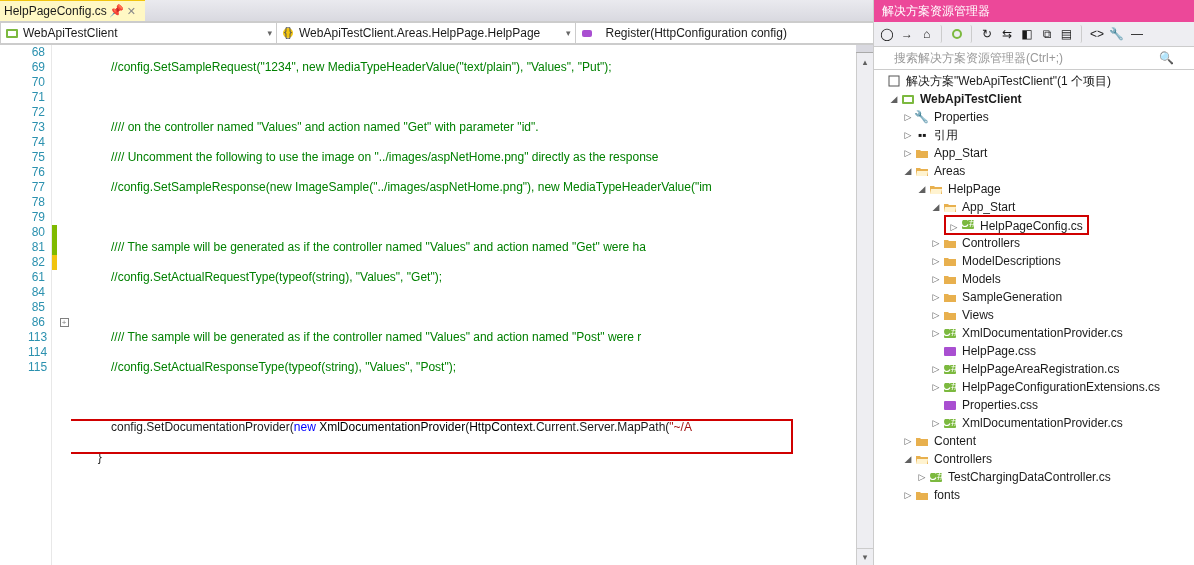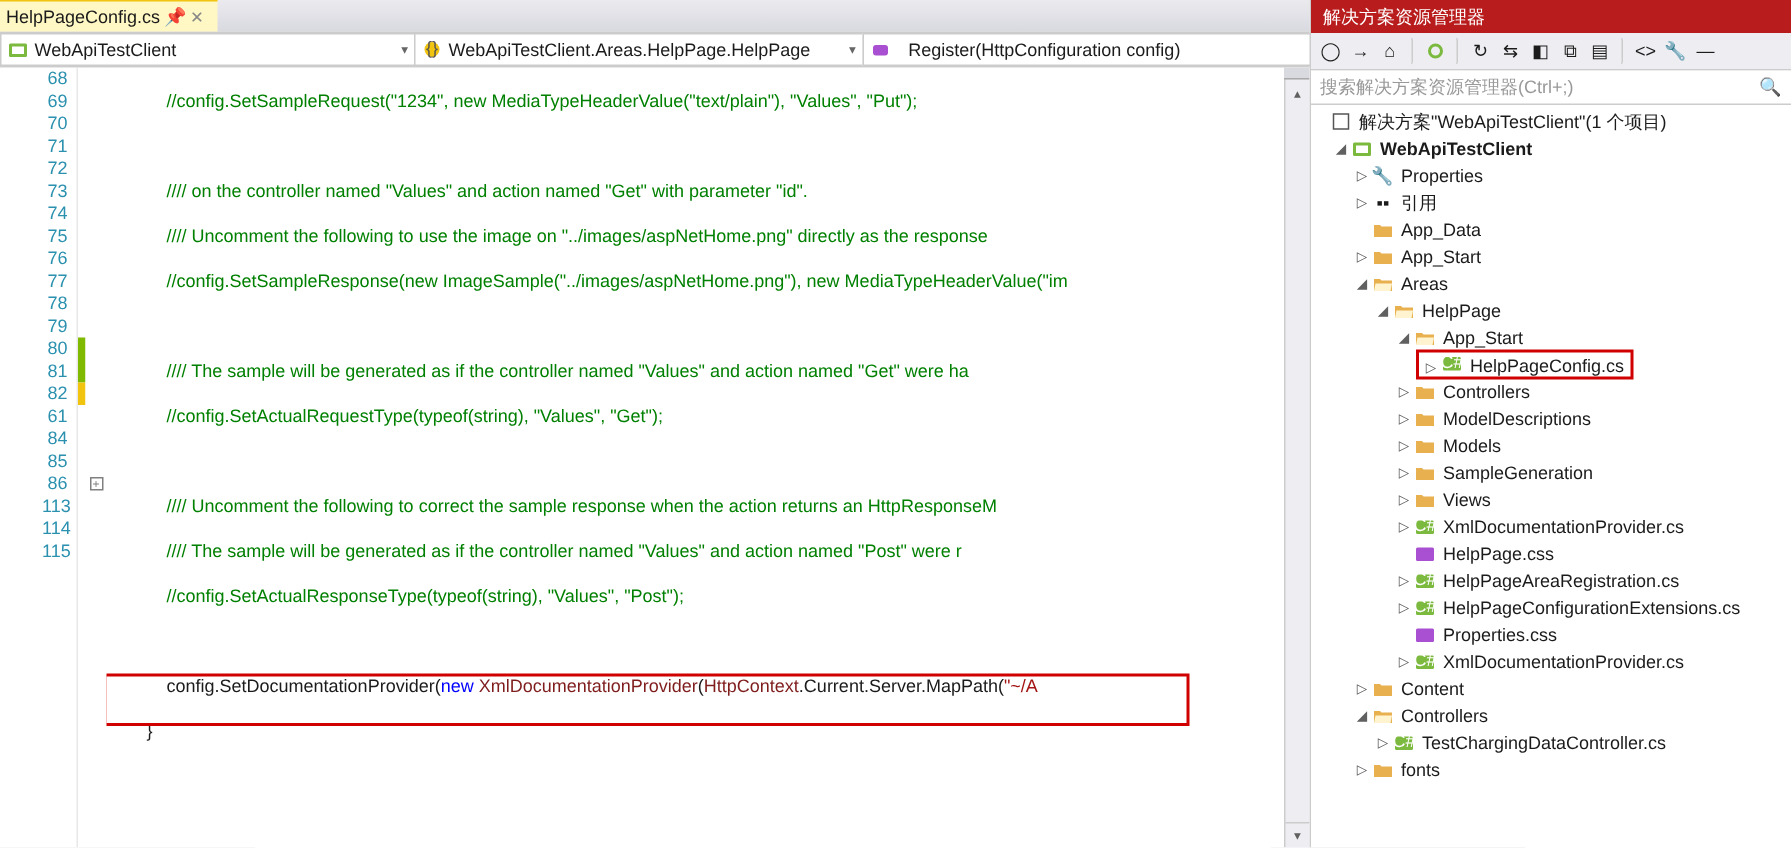--- a/index.html
+++ b/index.html
@@ -28,37 +28,37 @@
 .fold-box { width: 9px; height: 9px; border: 1px solid #808080; font-size: 8px; line-height: 7px; text-align: center; color: #808080; background: #fff; }
 .change-col { width: 5px; background: #fff; line-height: 15px; }
 .change-col div { height: 15px; }
 .chg-g { background: #7fba00; }
 .chg-y { background: #f1c40f; }
 .code { flex: 1; background: #fff; line-height: 15px; white-space: pre; overflow: hidden; }
 .code .line { height: 15px; }
 .c-comment { color: #008000; }
 .c-str { color: #a31515; }
 .c-kw { color: #0000ff; }
-.c-type { color: #7f1d1d; }
+.c-type { color: #000000; }
 .highlight-box { position: relative; }
 .highlight-box::after { content: ""; position: absolute; left: -2px; top: -1px; width: 720px; height: 31px; border: 2px solid #d00000; pointer-events: none; }
 
 .vscroll { width: 17px; background: #eeeef2; border-left: 1px solid #ccc; position: relative; }
 .vscroll .arrow { height: 17px; display: flex; align-items: center; justify-content: center; color: #606060; font-size: 9px; }
 .vscroll .arrow:first-child { border-bottom: 1px solid #ccc; }
 .vscroll .arrow:last-child { position: absolute; bottom: 0; width: 100%; border-top: 1px solid #ccc; }
 .vscroll .split-glyph { position: absolute; top: 0; right: 0; width: 17px; height: 8px; background: #d9d9e0; border-bottom: 1px solid #aaa; }
 
 
 .solution { width: 320px; display: flex; flex-direction: column; background: #eeeef2; }
-.sol-title { height: 22px; background: #b91c1c; color: #fff; padding: 0 8px; display: flex; align-items: center; font-size: 12px; }
+.sol-title { height: 22px; background: #ec4899; color: #fff; padding: 0 8px; display: flex; align-items: center; font-size: 12px; }
 .sol-tools { height: 25px; background: #eeeef2; border-bottom: 1px solid #ccc; display: flex; align-items: center; padding: 0 4px; gap: 2px; }
 .sol-tools .tbtn { width: 18px; height: 18px; display: inline-flex; align-items: center; justify-content: center; color: #1b1b1b; border-radius: 2px; }
 .sol-tools .tbtn.sep-after { margin-right: 4px; border-right: 1px solid #ccc; padding-right: 6px; width: 24px; }
-.sol-search { height: 23px; border-bottom: 1px solid #ccc; display: flex; align-items: center; padding: 0 6px; background: #fff; color: #999; }
+.sol-search { height: 23px; border-bottom: 1px solid #ccc; display: flex; align-items: center; padding: 0 20px; background: #fff; color: #999; }
 .sol-search .mag { margin-left: auto; color: #555; }
 
 .tree { flex: 1; background: #fff; overflow: auto; padding: 2px 0; }
 .node { display: flex; align-items: center; height: 18px; white-space: nowrap; }
 .indent { display: inline-block; width: 14px; height: 1px; }
 .exp { width: 12px; height: 12px; display: inline-flex; align-items: center; justify-content: center; color: #606060; font-size: 9px; }
 .nico { width: 16px; height: 14px; display: inline-flex; align-items: center; justify-content: center; margin-right: 2px; }
 .lbl { padding: 0 2px; }
 .bold { font-weight: bold; }
 .sel-box { border: 2px solid #d00000; padding: 0 2px; margin-right: 10px; }
@@ -191,21 +191,20 @@
       <div class="code">
 <div class="line"><span class="c-comment">            //config.SetSampleRequest("1234", new MediaTypeHeaderValue("text/plain"), "Values", "Put");</span></div>
 <div class="line"></div>
 <div class="line"><span class="c-comment">            //// on the controller named "Values" and action named "Get" with parameter "id".</span></div>
 <div class="line"><span class="c-comment">            //// Uncomment the following to use the image on "../images/aspNetHome.png" directly as the response</span></div>
 <div class="line"><span class="c-comment">            //config.SetSampleResponse(new ImageSample("../images/aspNetHome.png"), new MediaTypeHeaderValue("im</span></div>
 <div class="line"></div>
 <div class="line"><span class="c-comment">            //// The sample will be generated as if the controller named "Values" and action named "Get" were ha</span></div>
 <div class="line"><span class="c-comment">            //config.SetActualRequestType(typeof(string), "Values", "Get");</span></div>
 <div class="line"></div>
-<div class="line"><span class="c-comment">            //// Uncomment the following to correct the sample response when the action returns an HttpResponseM</span></div>
 <div class="line"><span class="c-comment">            //// The sample will be generated as if the controller named "Values" and action named "Post" were r</span></div>
 <div class="line"><span class="c-comment">            //config.SetActualResponseType(typeof(string), "Values", "Post");</span></div>
 <div class="line"></div>
 <div class="line highlight-box"><span>            config.SetDocumentationProvider(</span><span class="c-kw">new</span><span> </span><span class="c-type">XmlDocumentationProvider</span><span>(</span><span class="c-type">HttpContext</span><span>.Current.Server.MapPath(</span><span class="c-str">"~/A</span></div>
 <div class="line">        }</div>
 <div class="line"></div>
 
 
 
 
@@ -274,31 +273,20 @@
       <div class="node">
           <span class="indent"></span>
           <span class="indent"></span>
           <span class="exp">▷</span>
           <span class="nico">▪▪</span>
           <span class="lbl">引用</span>
         </div>
       <div class="node">
           <span class="indent"></span>
           <span class="indent"></span>
-          <span class="exp"></span>
-          <span class="nico">
-            <svg width="14" height="12">
-              <path class="folder" d="M1 3h4l1 1h7v7H1z"></path>
-            </svg>
-          </span>
-          <span class="lbl">App_Data</span>
-        </div>
-      <div class="node">
-          <span class="indent"></span>
-          <span class="indent"></span>
           <span class="exp">▷</span>
           <span class="nico">
             <svg width="14" height="12">
               <path class="folder" d="M1 3h4l1 1h7v7H1z"></path>
             </svg>
           </span>
           <span class="lbl">App_Start</span>
         </div>
       <div class="node">
           <span class="indent"></span>

